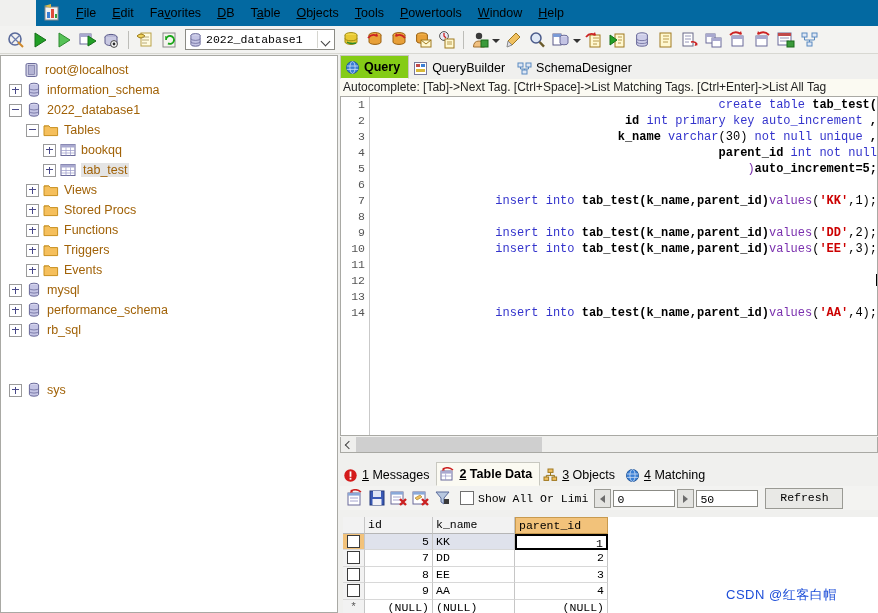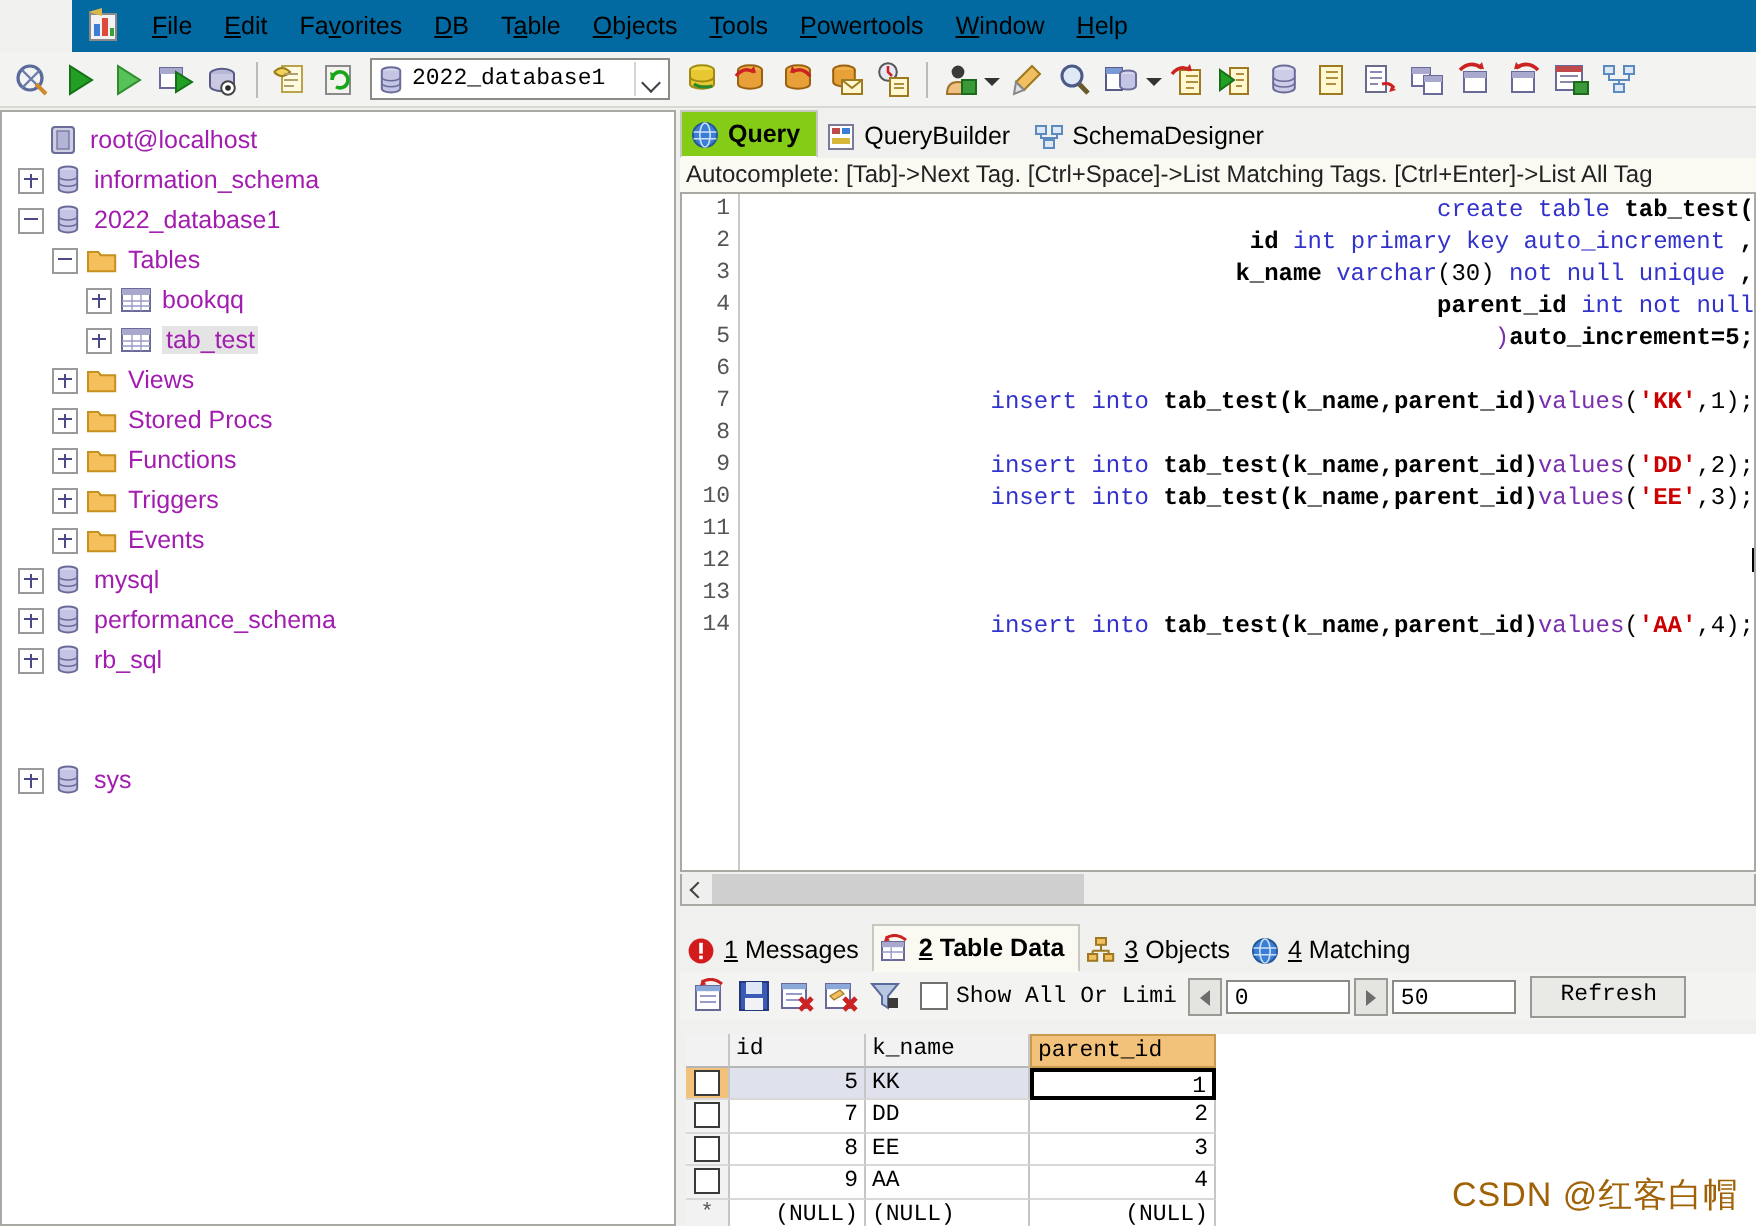--- a/index.html
+++ b/index.html
@@ -43,21 +43,21 @@
   
   .tree{position:absolute;left:0;top:55px;width:338px;height:558px;
     background:#fff;border:1px solid #a9a9a4;box-sizing:border-box;overflow:hidden;}
   .tnode{height:20px;display:flex;align-items:center;white-space:nowrap;font-size:12.5px;}
   .tplus{width:11px;height:11px;border:1px solid #9a9a9a;background:#fff;
     position:relative;flex:0 0 auto;margin-right:4px;}
   .tplus:before{content:"";position:absolute;left:2px;top:4.5px;width:7px;height:1px;background:#4a4a8a;}
   .tplus.plus:after{content:"";position:absolute;left:4.5px;top:2px;width:1px;height:7px;background:#4a4a8a;}
   .tspace{width:11px;flex:0 0 auto;margin-right:4px;}
   .ticon{width:16px;height:16px;margin-right:5px;position:relative;flex:0 0 auto;}
-  .tlabel{color:#a21caf;}
+  .tlabel{color:#a16207;}
   .tlabel.sel{background:#e4e4e4;padding:0 2px;}
 
   
   .rightwrap{position:absolute;left:340px;top:55px;width:538px;height:558px;}
 
   .qtabs{position:absolute;left:0;top:0;width:538px;height:24px;
      background:#f0f0ee;display:flex;align-items:flex-end;}
   .qtab{height:22px;display:flex;align-items:center;padding:0 8px 0 4px;
      font-size:12.5px;background:#f0f0ee;cursor:default;}
   .qtab.active{background:#84cc16;border:1px solid #c8c8c0;border-bottom:1px solid #fbfaf2;
@@ -132,21 +132,21 @@
   .c-sel{width:22px;flex:0 0 auto;background:#f2f2f2;display:flex;align-items:center;justify-content:center;}
   .c-id{width:68px;flex:0 0 auto;text-align:right;}
   .c-name{width:82px;flex:0 0 auto;text-align:left;}
   .c-par{width:93px;flex:0 0 auto;text-align:right;}
   .chk{width:11px;height:11px;border:1.6px solid #3a3a3a;background:#fff;}
   .c-sel.cur{background:#f2c27a;}
   .row-cur .c-id,.row-cur .c-name{background:#dfe2ec;}
   .cell-focus{border:2px solid #000 !important;background:#fff;}
   .star{color:#555;font-size:11px;}
 
-  .watermark{position:absolute;left:726px;top:586px;font-size:17px;color:#a16207;
+  .watermark{position:absolute;left:726px;top:586px;font-size:13px;color:#1d4ed8;
      letter-spacing:.5px;white-space:nowrap;}
 </style>
 </head>
 <body>
 
 <div class="app">
 
   <div class="menubar">
     <div class="appicon">
       <svg width="22" height="20" viewBox="0 0 22 20">

